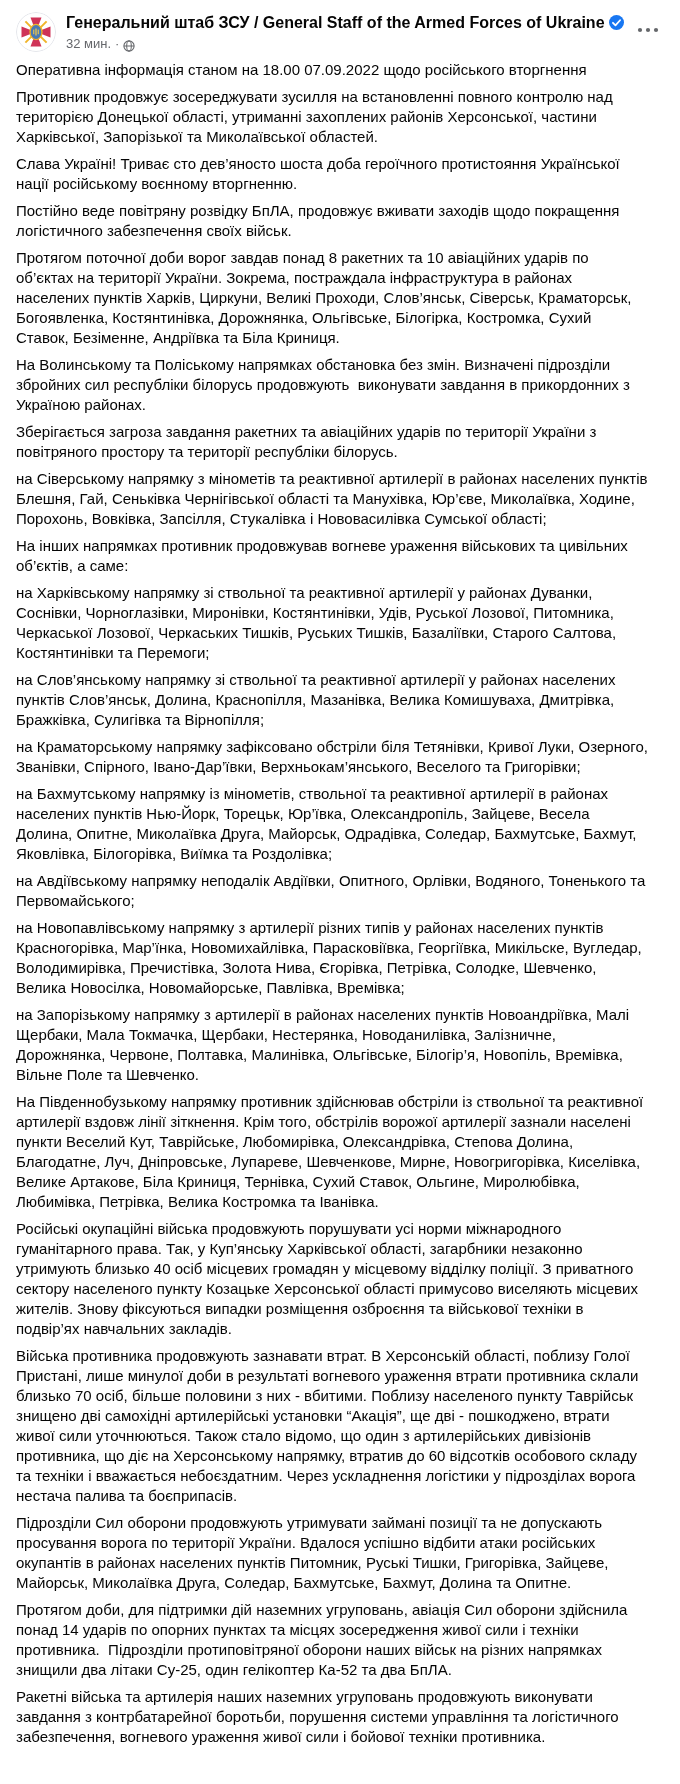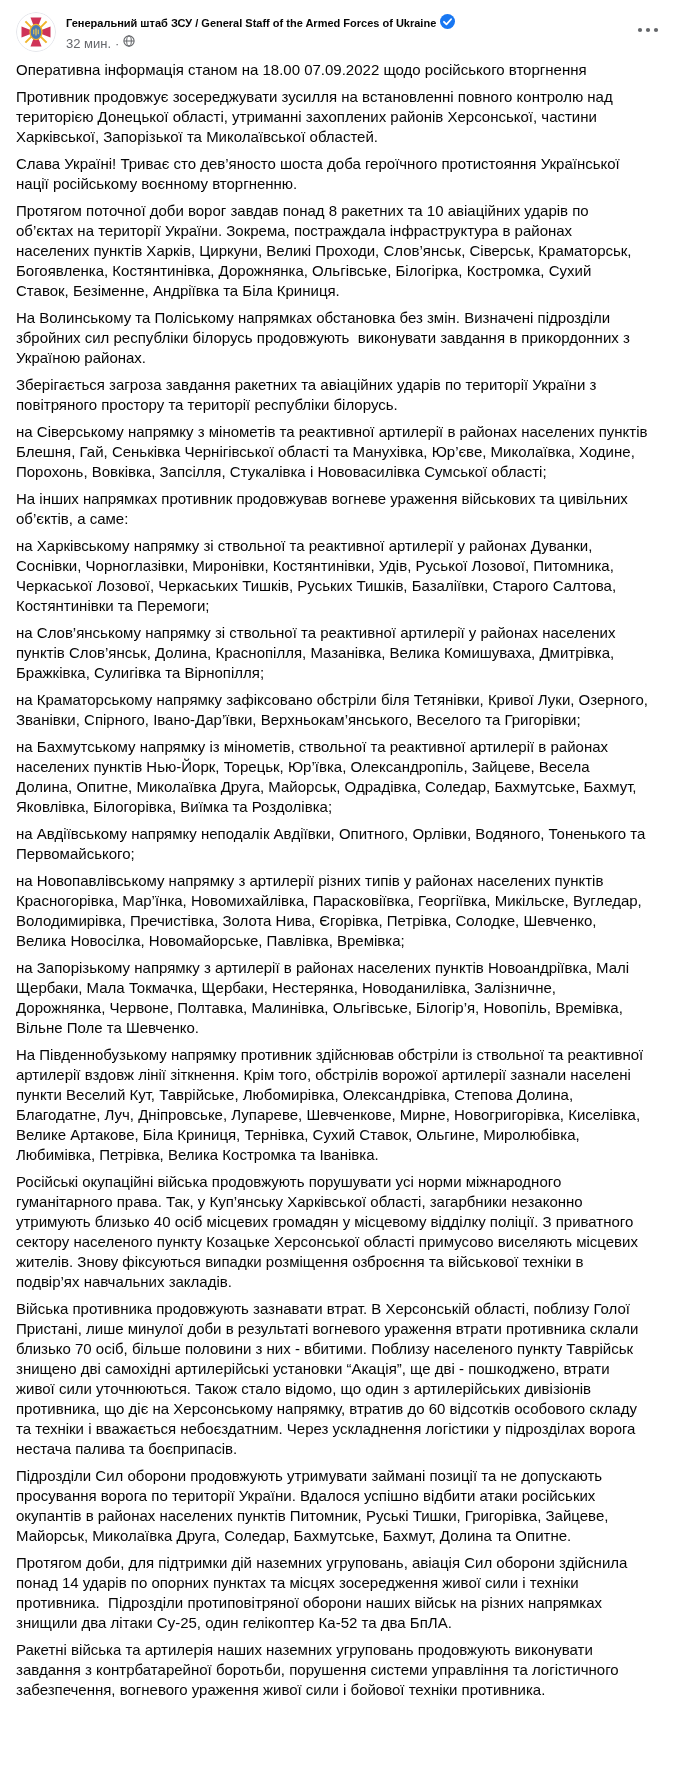--- a/index.html
+++ b/index.html
@@ -31,40 +31,40 @@
     margin-right: 10px;
     cursor: pointer;
     display: block;
   }
   .header-text {
     flex: 1 1 auto;
     min-width: 0;
     padding-top: 1px;
   }
   .page-name-row {
-    font-size: 11px;
+    font-size: 16px;
     font-weight: 700;
     line-height: 20px;
     color: #050505;
     white-space: nowrap;
   }
   .page-name {
     cursor: pointer;
   }
   .verified-badge {
     display: inline-block;
     vertical-align: -2px;
     margin-left: 4px;
   }
   .timestamp-row {
     font-size: 13px;
     line-height: 17px;
     color: #65676B;
     display: flex;
-    align-items: flex-start;
+    align-items: flex-end;
     gap: 4px;
     margin-top: 2px;
   }
   .timestamp-link { cursor: pointer; }
   .dot-sep { color: #65676B; }
   .globe { display: inline-block; }
   .more-button {
     position: absolute;
     right: 16px;
     top: 18px;
@@ -133,20 +133,21 @@
         <circle cx="11" cy="3" r="2.1" fill="#65676B"></circle>
         <circle cx="19" cy="3" r="2.1" fill="#65676B"></circle>
       </svg>
     </div>
   </div>
 
   <div class="post-body">
     <div class="para">Оперативна інформація станом на 18.00 07.09.2022 щодо російського вторгнення</div>
     <div class="para">Противник продовжує зосереджувати зусилля на встановленні повного контролю над територією Донецької області, утриманні захоплених районів Херсонської, частини Харківської, Запорізької та Миколаївської областей.</div>
     <div class="para">Слава Україні! Триває сто дев’яносто шоста доба героїчного протистояння Української нації російському воєнному вторгненню.</div>
+    <div class="para">Постійно веде повітряну розвідку БпЛА, продовжує вживати заходів щодо покращення логістичного забезпечення своїх військ.</div>
     <div class="para">Протягом поточної доби ворог завдав понад 8 ракетних та 10 авіаційних ударів по об’єктах на території України. Зокрема, постраждала інфраструктура в районах населених пунктів Харків, Циркуни, Великі Проходи, Слов’янськ, Сіверськ, Краматорськ, Богоявленка, Костянтинівка, Дорожнянка, Ольгівське, Білогірка, Костромка, Сухий Ставок, Безіменне, Андріївка та Біла Криниця.</div>
     <div class="para">На Волинському та Поліському напрямках обстановка без змін. Визначені підрозділи збройних сил республіки білорусь продовжують  виконувати завдання в прикордонних з Україною районах.</div>
     <div class="para">Зберігається загроза завдання ракетних та авіаційних ударів по території України з повітряного простору та території республіки білорусь.</div>
     <div class="para">на Сіверському напрямку з мінометів та реактивної артилерії в районах населених пунктів Блешня, Гай, Сеньківка Чернігівської області та Манухівка, Юр’єве, Миколаївка, Ходине, Порохонь, Вовківка, Запсілля, Стукалівка і Нововасилівка Сумської області;</div>
     <div class="para">На інших напрямках противник продовжував вогневе ураження військових та цивільних об’єктів, а саме:</div>
     <div class="para">на Харківському напрямку зі ствольної та реактивної артилерії у районах Дуванки, Соснівки, Чорноглазівки, Миронівки, Костянтинівки, Удів, Руської Лозової, Питомника, Черкаської Лозової, Черкаських Тишків, Руських Тишків, Базаліївки, Старого Салтова, Костянтинівки та Перемоги;</div>
     <div class="para">на Слов’янському напрямку зі ствольної та реактивної артилерії у районах населених пунктів Слов’янськ, Долина, Краснопілля, Мазанівка, Велика Комишуваха, Дмитрівка, Бражківка, Сулигівка та Вірнопілля;</div>
     <div class="para">на Краматорському напрямку зафіксовано обстріли біля Тетянівки, Кривої Луки, Озерного, Званівки, Спірного, Івано-Дар’ївки, Верхньокам’янського, Веселого та Григорівки;</div>
     <div class="para">на Бахмутському напрямку із мінометів, ствольної та реактивної артилерії в районах населених пунктів Нью-Йорк, Торецьк, Юр’ївка, Олександропіль, Зайцеве, Весела Долина, Опитне, Миколаївка Друга, Майорськ, Одрадівка, Соледар, Бахмутське, Бахмут, Яковлівка, Білогорівка, Виїмка та Роздолівка;</div>
     <div class="para">на Авдіївському напрямку неподалік Авдіївки, Опитного, Орлівки, Водяного, Тоненького та Первомайського;</div>

